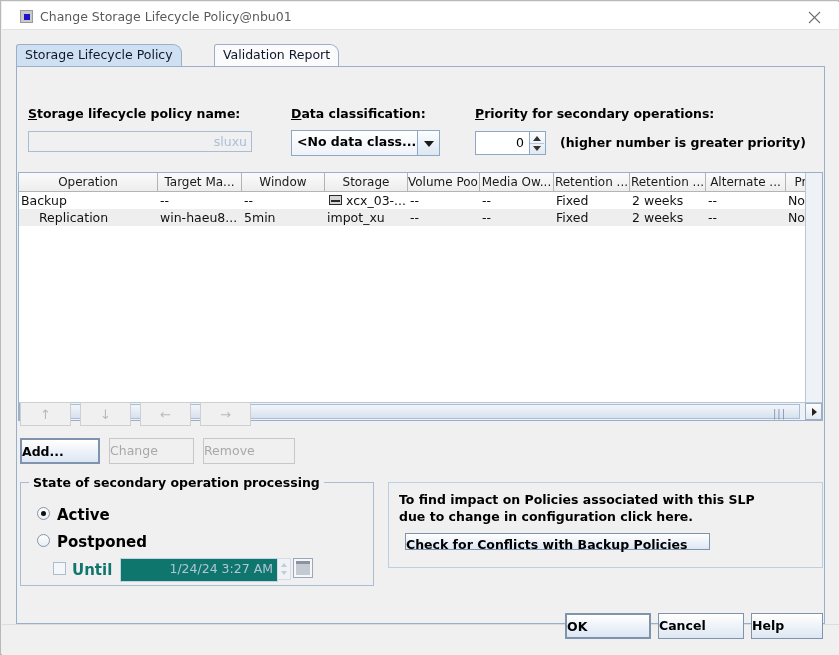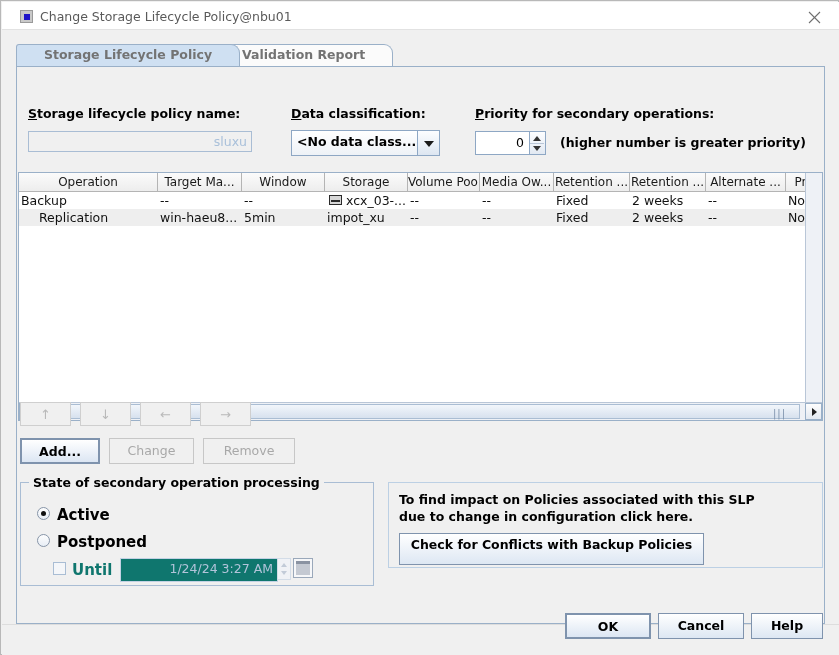--- a/index.html
+++ b/index.html
@@ -82,26 +82,26 @@
     height: 22px;
   }
   .tab {
     position: absolute;
     top: 0;
     height: 22px;
     box-sizing: border-box;
     border: 1px solid #9ab0c8;
     border-bottom: none;
     border-radius: 3px 9px 0 0;
-    font-weight: bold;
+    font-weight: normal;
     font-size: 12.5px;
     line-height: 20px;
-    padding: 0 27px;
-    white-space: nowrap;
-    color: #737373;
+    padding: 0 8px;
+    white-space: nowrap;
+    color: #0f172a;
   }
   .tab.sel {
     left: 0;
     background: #cfe0f2;
     z-index: 3;
   }
   .tab.unsel {
     left: 198px;
     background: #fbfbfb;
     z-index: 2;
@@ -358,21 +358,21 @@
   }
 
   
   .btn {
     position: absolute;
     box-sizing: border-box;
     border: 1px solid #9e9e9e;
     background: linear-gradient(#fbfbfb, #e9e9e9);
     font-size: 12.5px;
     font-weight: bold;
-    text-align: center;
+    text-align: left;
     white-space: nowrap;
     color: #000;
   }
   .btn.disabled {
     color: #a8a8a8;
     border-color: #c7c7c7;
     background: #f0f0f0;
     font-weight: normal;
   }
   .btn.primary {
@@ -647,21 +647,21 @@
         </span>
       </div>
       <div class="calbtn" style="left:272px; top:75px;">
         <span class="cal"></span>
       </div>
     </div>
 
     <div class="infopanel" style="left:386px; top:452px; width:435px; height:86px;">
       <div class="infotext" style="left:10px; top:8px;">To find impact on Policies associated with this SLP
 due to change in configuration click here.</div>
-      <div class="btn primary" style="left:10px; top:50px; width:305px; height:32px; line-height:22px;">
+      <div class="btn primary" style="left:16px; top:50px; width:305px; height:17px; line-height:22px;">
         <span>Check for Conflicts with Backup Policies</span>
       </div>
     </div>
 
     <div class="sep" style="left:0; top:594px; width:837px;"></div>
 
     <div class="btn primary" style="left:656px; top:583px; width:86px; height:26px; line-height:24px;">
       <span>Cancel</span>
     </div>
     <div class="btn focus" style="left:563px; top:583px; width:86px; height:26px; line-height:23px;">

